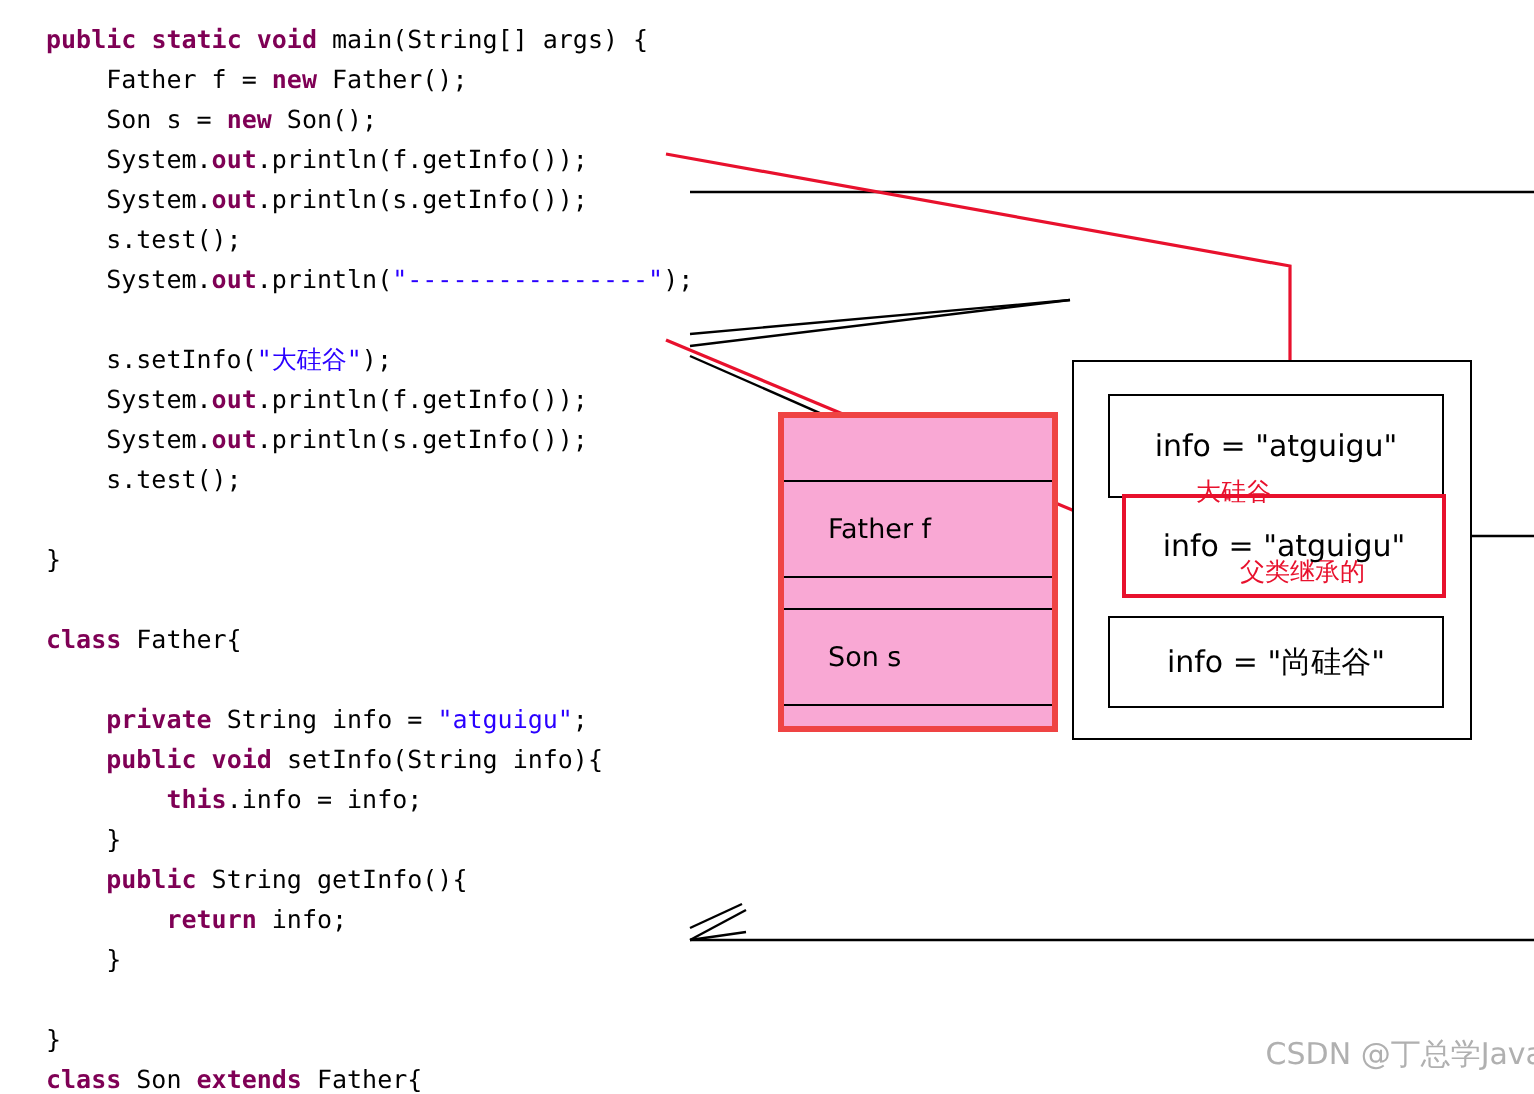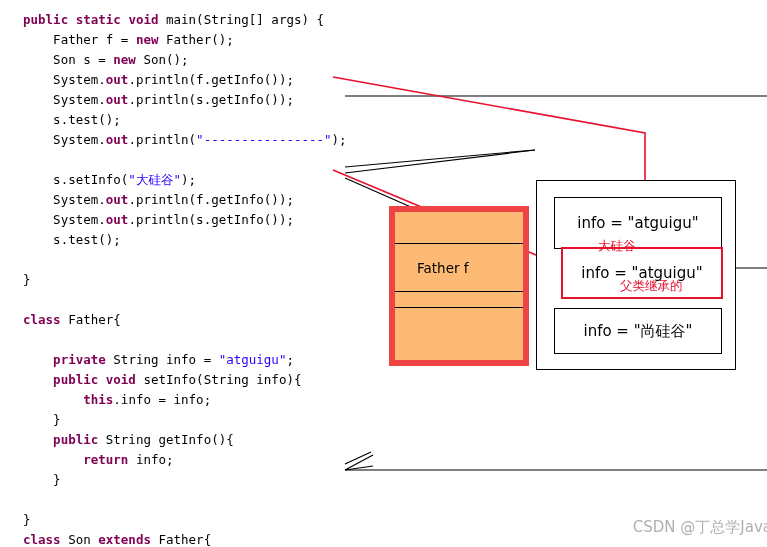--- a/index.html
+++ b/index.html
@@ -24,22 +24,22 @@
   }
   .code .ln { display:block; height:20px; white-space: pre; }
   .kw { color:#7f0055; font-weight:bold; }
   .str { color:#2a00ff; }
   .plain { color:#000000; }
 
   
   svg.overlay { position:absolute; left:0; top:0; width:767px; height:547px; pointer-events:none; }
   .stackbox {
     position:absolute;
-    border:6px solid #ef4444;
-    background:#fdba74;
+    border:3px solid #ef4444;
+    background:#f9a8d4;
     box-sizing:border-box;
   }
   .stackcell {
     position:absolute;
     left:0; right:0;
     border-bottom:1px solid #000;
     box-sizing:border-box;
     display:flex;
     align-items:center;
     padding-left:22px;
@@ -114,20 +114,23 @@
   <div class="stackbox" style="left:374px; top:206px; width:140px; height:160px;">
     <div class="stackcell" style="top:0; height:32px;">
         <span></span>
       </div>
     <div class="stackcell" style="top:32px; height:48px;">
         <span>Father  f</span>
       </div>
     <div class="stackcell" style="top:80px; height:16px;">
         <span></span>
       </div>
+    <div class="stackcell" style="top:96px; height:48px;">
+        <span>Son  s</span>
+      </div>
     <div class="stackcell" style="top:144px; height:15px; border-bottom:none;">
         <span></span>
       </div>
   </div>
 
   <div class="heapbox" style="left:521px; top:180px; width:200px; height:190px;">
     <div class="field" style="left:17px; top:16px; width:168px; height:52px;">
       <span>info = "atguigu"</span>
     </div>
     <div class="field highlight" style="left:24px; top:66px; width:162px; height:52px;">

